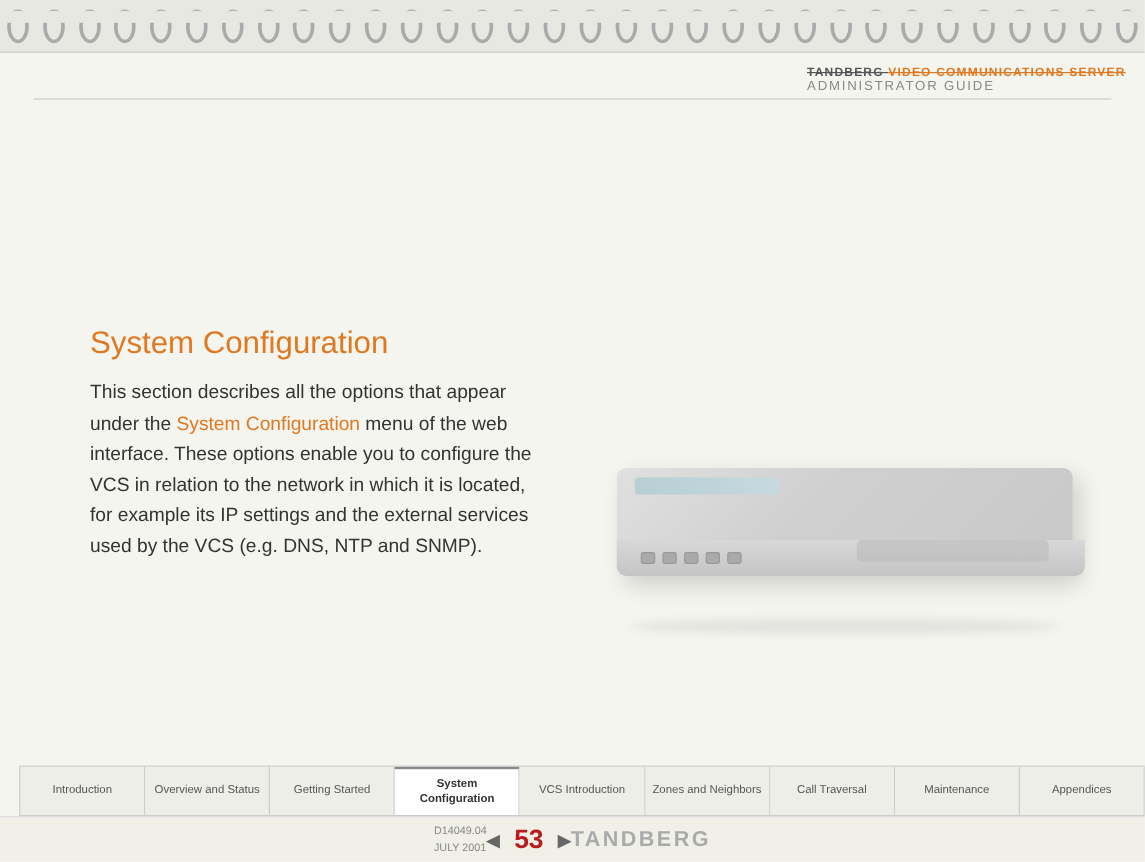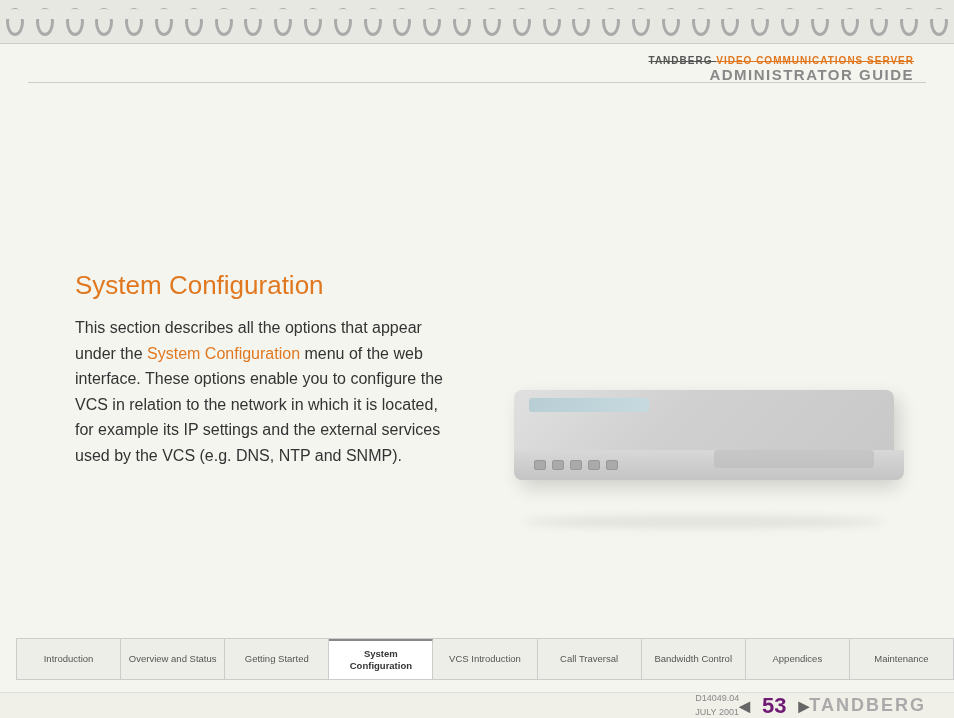--- a/index.html
+++ b/index.html
@@ -39,38 +39,36 @@
       background: #e8e8e3;
       top: -2px;
       left: -3px;
       border-radius: 50% 50% 0 0;
     }
 
     
     .header {
       position: absolute;
       top: 55px;
-      right: 40px;
-      text-align: right;
+      right: 16px;
     }
     .header-brand {
       font-size: 10px;
       color: #555;
       letter-spacing: 1px;
     }
     .header-brand span {
       color: #e07820;
       font-weight: bold;
       text-decoration: line-through;
     }
     .header-subtitle {
-      font-size: 15px;
+      font-size: 11px;
       color: #888;
       letter-spacing: 1.5px;
-      font-weight: bold;
     }
 
     .divider-line {
       position: absolute;
       top: 82px;
       left: 28px;
       right: 28px;
       height: 1px;
       background: #ccc;
     }
@@ -206,25 +204,25 @@
       font-weight: bold;
       border-top: 2px solid #888;
     }
 
     
     .footer {
       position: absolute;
       bottom: 0;
       left: 0;
       right: 0;
-      height: 26px;
+      height: 38px;
       background: #f0efe8;
       display: flex;
       align-items: center;
-      justify-content: flex-end;
+      justify-content: center;
       padding: 0 28px;
       border-top: 1px solid #ddd;
     }
     .footer-doc-info {
       font-size: 9px;
       color: #888;
       line-height: 1.5;
     }
     .footer-pagination {
       display: flex;
@@ -232,21 +230,21 @@
       gap: 12px;
     }
     .footer-arrow {
       font-size: 14px;
       color: #666;
       cursor: pointer;
       font-weight: bold;
     }
     .footer-page-num {
       font-size: 22px;
-      color: #701a75;
+      color: #b91c1c;
       font-weight: bold;
     }
     .footer-logo {
       font-size: 18px;
       font-weight: bold;
       color: #aaa;
       letter-spacing: 2px;
     }
   </style>
 </head>
@@ -314,24 +312,24 @@
   </div>
   <div class="device-shadow"></div>
 </div>
 
 <div class="nav-tabs" id="nav-tabs-container">
     <div class="nav-tab">Introduction</div>
     <div class="nav-tab">Overview and Status</div>
     <div class="nav-tab">Getting Started</div>
     <div class="nav-tab active">System Configuration</div>
     <div class="nav-tab">VCS Introduction</div>
+    <div class="nav-tab">Zones and Neighbors</div>
     <div class="nav-tab">Call Traversal</div>
-    <div class="nav-tab">Bandwidth Control</div>
+    <div class="nav-tab">Maintenance</div>
     <div class="nav-tab">Appendices</div>
-    <div class="nav-tab">Maintenance</div>
   </div>
 
 <div class="footer">
   <div class="footer-doc-info">
     <div>D14049.04</div>
     <div>JULY 2001</div>
   </div>
   <div class="footer-pagination">
     <span class="footer-arrow">◀</span>
     <span class="footer-page-num">53</span>

